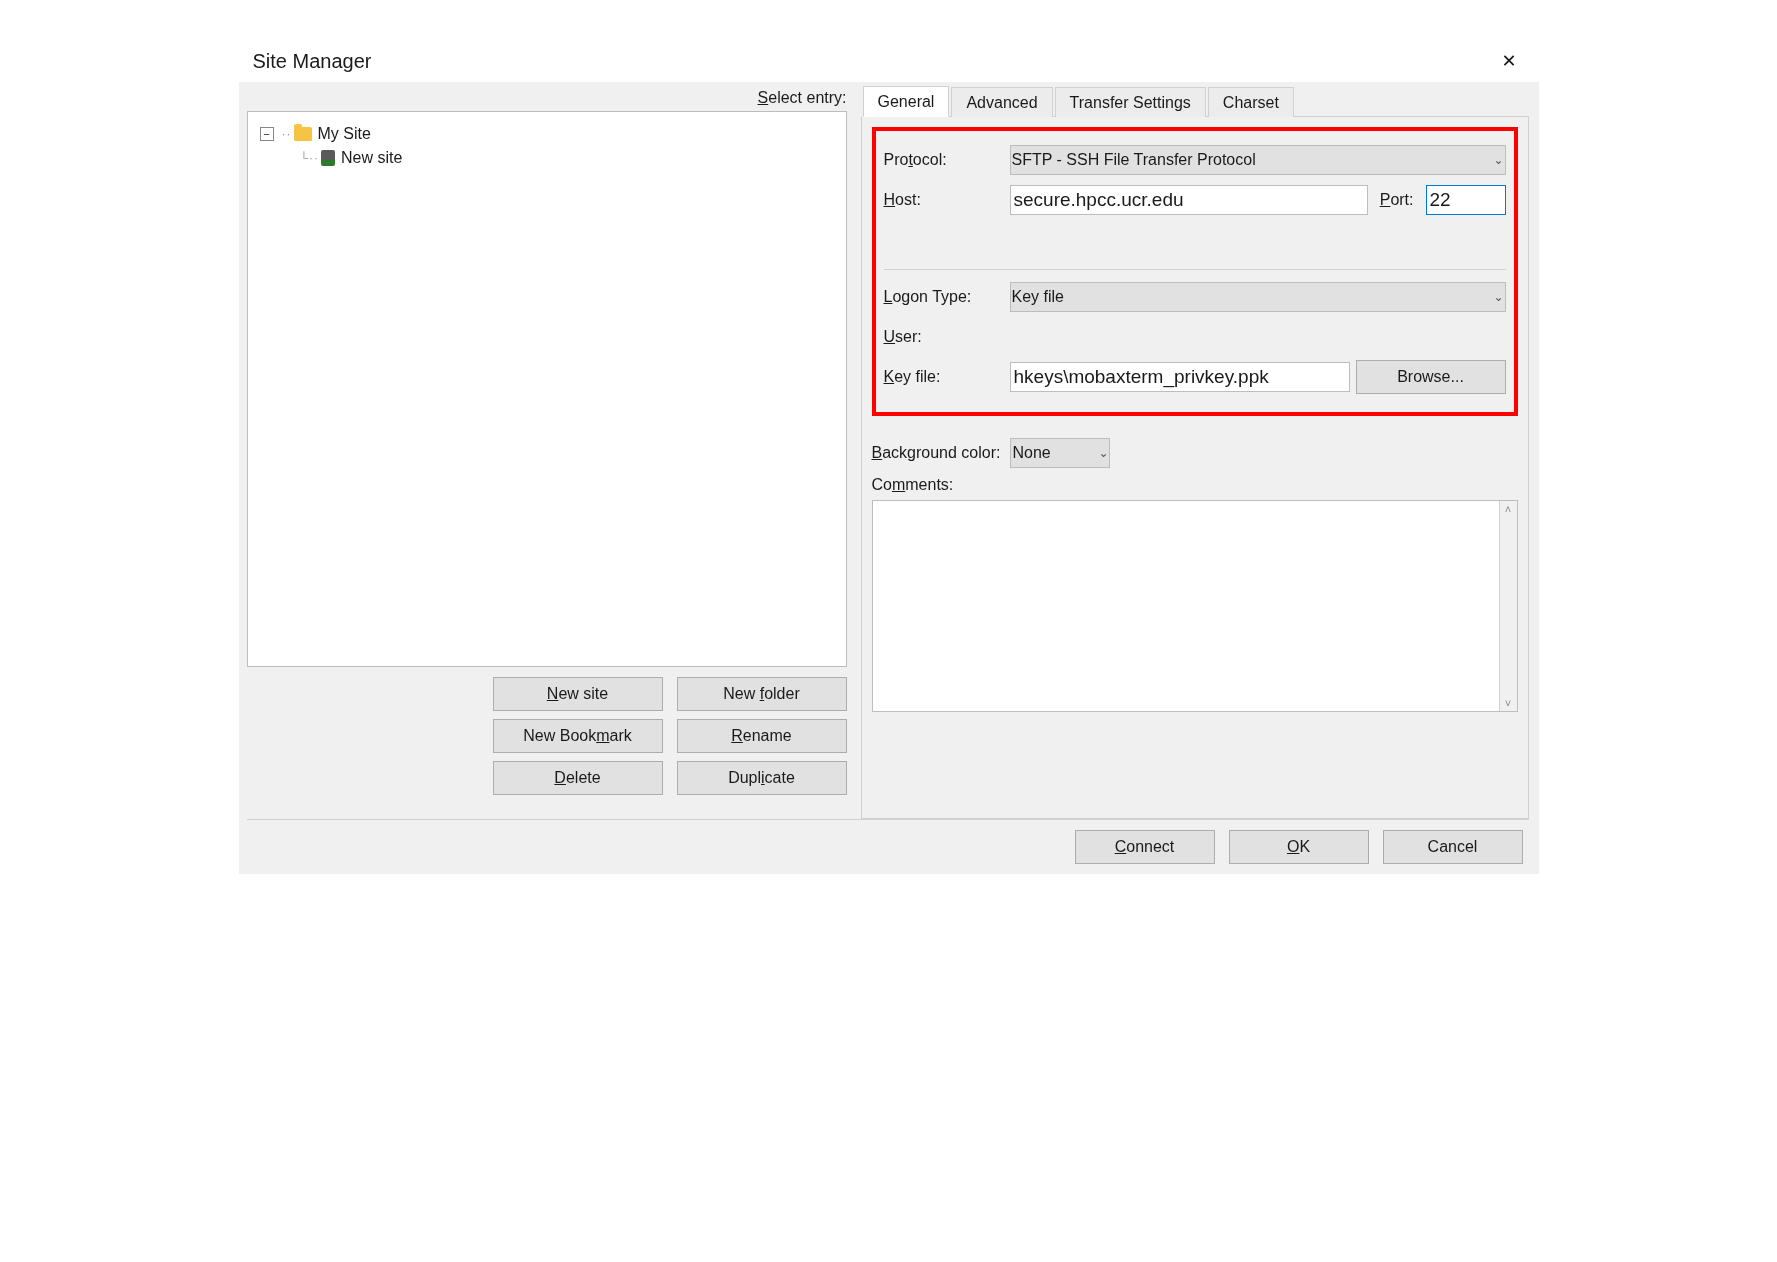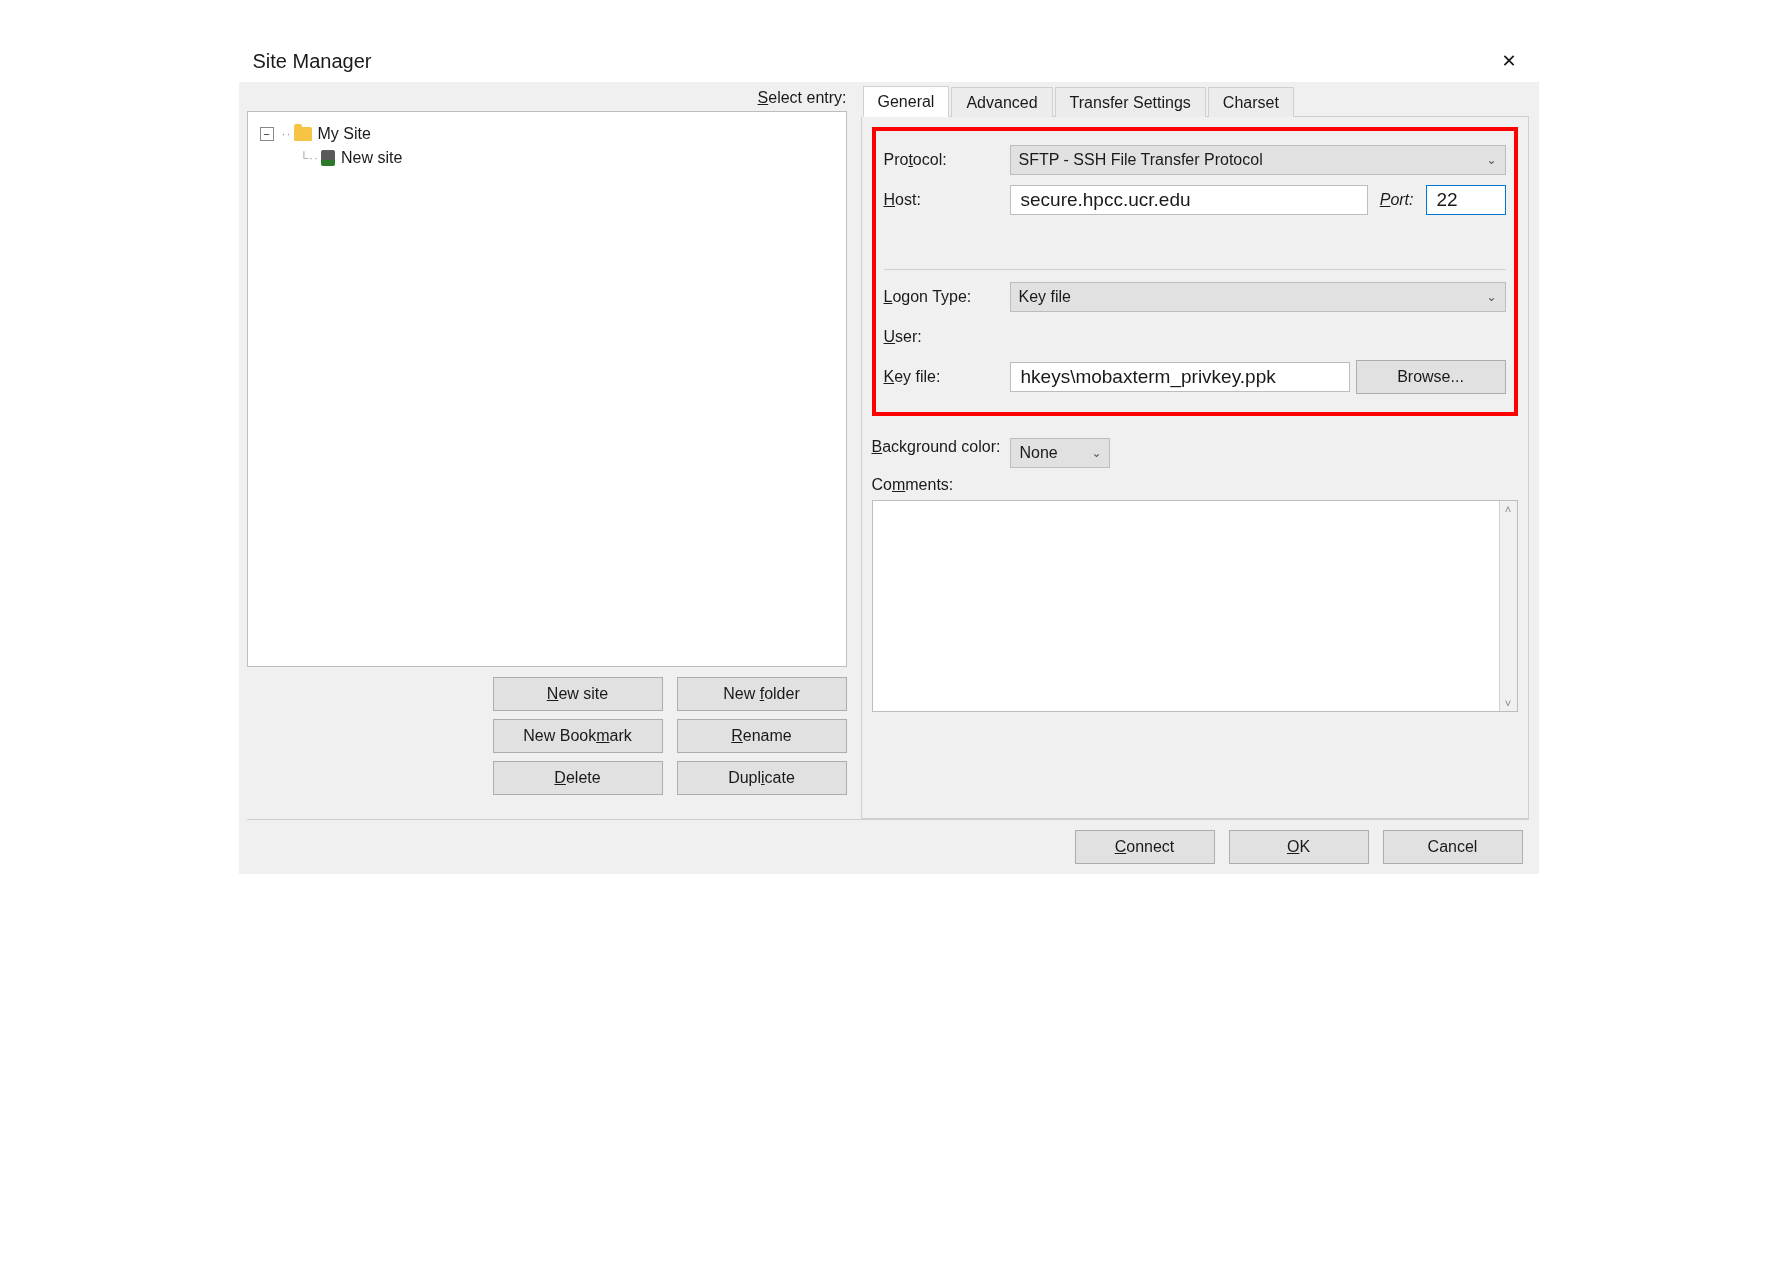--- a/index.html
+++ b/index.html
@@ -132,21 +132,21 @@
     margin: 6px 0;
     min-height: 34px;
   }
   .field-row.host {
     grid-template-columns: 120px 1fr auto 80px;
   }
   .label { white-space: nowrap; }
 
   .select, .text-input {
     height: 30px;
-    padding: 0 8px;
+    padding: 0 1px;
     border: 1px solid var(--border);
     background: var(--white);
     display: flex;
     align-items: center;
     justify-content: space-between;
   }
   .select { background: var(--btn-bg); }
   .select .chev { font-size: 12px; color: #555; }
   .text-input input {
     border: none; outline: none; width: 100%; height: 100%; background: transparent; font-size: 19px;
@@ -156,21 +156,21 @@
   .keyfile-row {
     display: grid;
     grid-template-columns: 120px 1fr 150px;
     align-items: center;
     column-gap: 6px;
     margin: 6px 0;
   }
 
   .hr { border: none; border-top: 1px solid var(--border-light); margin: 16px 0 10px 0; }
 
-  .bg-row { display: flex; align-items: flex-start; gap: 10px; margin-top: 22px; }
+  .bg-row { display: flex; align-items: center; gap: 10px; margin-top: 22px; }
   .bg-select { width: 100px; }
   .comments-label { margin-top: 8px; }
   .comments {
     margin-top: 6px;
     height: 212px;
     border: 1px solid var(--border);
     background: var(--white);
     position: relative;
   }
   .comments .sb {
@@ -269,21 +269,21 @@
             </div>
           </div>
 
           <div class="field-row host">
             <div class="label">
               <span class="u">H</span><span>ost:</span>
             </div>
             <div class="text-input">
               <input value="secure.hpcc.ucr.edu" style="">
             </div>
-            <div class="label" style="padding:0 6px;font-style:italic;">
+            <div class="label" style="padding:0 6px;">
               <span class="u">P</span><span>ort:</span>
             </div>
             <div class="text-input port-input">
               <input value="22" style="">
             </div>
           </div>
 
           <div class="spacer"></div>
           <hr class="hr">
 

